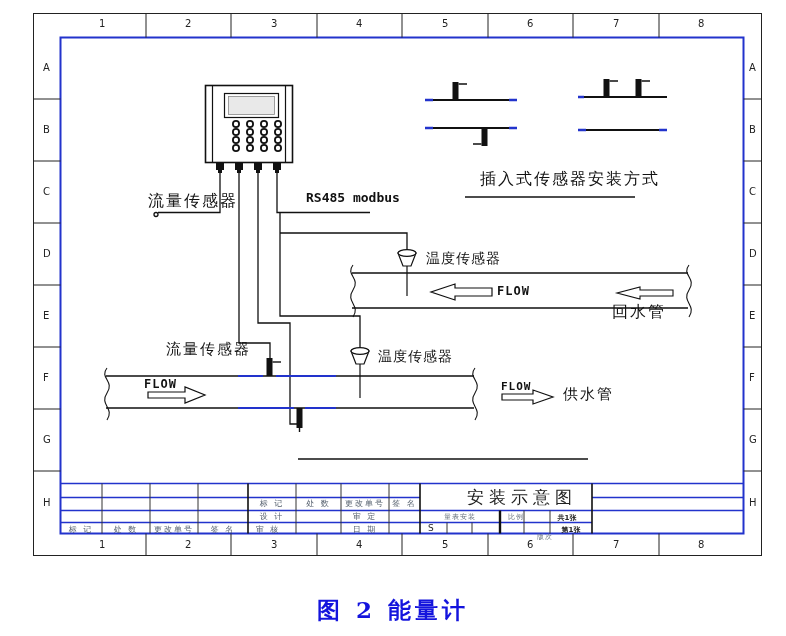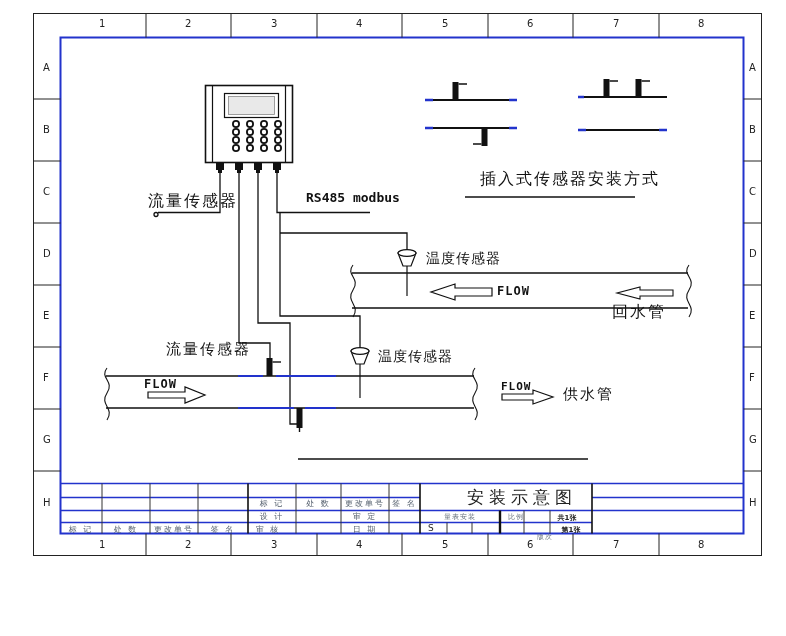--- a/index.html
+++ b/index.html
@@ -249,14 +249,15 @@
     <div class="abs tb-lbl center" style="left:341px;top:524px;width:48px">日 期</div>
 
     <div class="abs tb-lbl-sm center" style="left:420px;top:512px;width:80px">量表安装</div>
     <div class="abs tb-lbl-sm center" style="left:500px;top:512px;width:32px">比例</div>
     <div class="abs tb-lbl-sm center" style="left:524px;top:532px;width:42px">版次</div>
     <div class="abs center" style="left:550px;top:513px;width:34px;font-size:7px;font-weight:bold;color:#222">共1张</div>
     <div class="abs center" style="left:550px;top:525px;width:42px;font-size:7px;font-weight:bold;color:#222">第1张</div>
     <div class="abs" style="left:428px;top:523px;font-size:9px;color:#222">S</div>
   </div>
 
+  <div class="abs caption" style="left:0;top:595px;width:786px;text-align:center">图 2 能量计</div>
 
 </div>
 
 </body></html>

